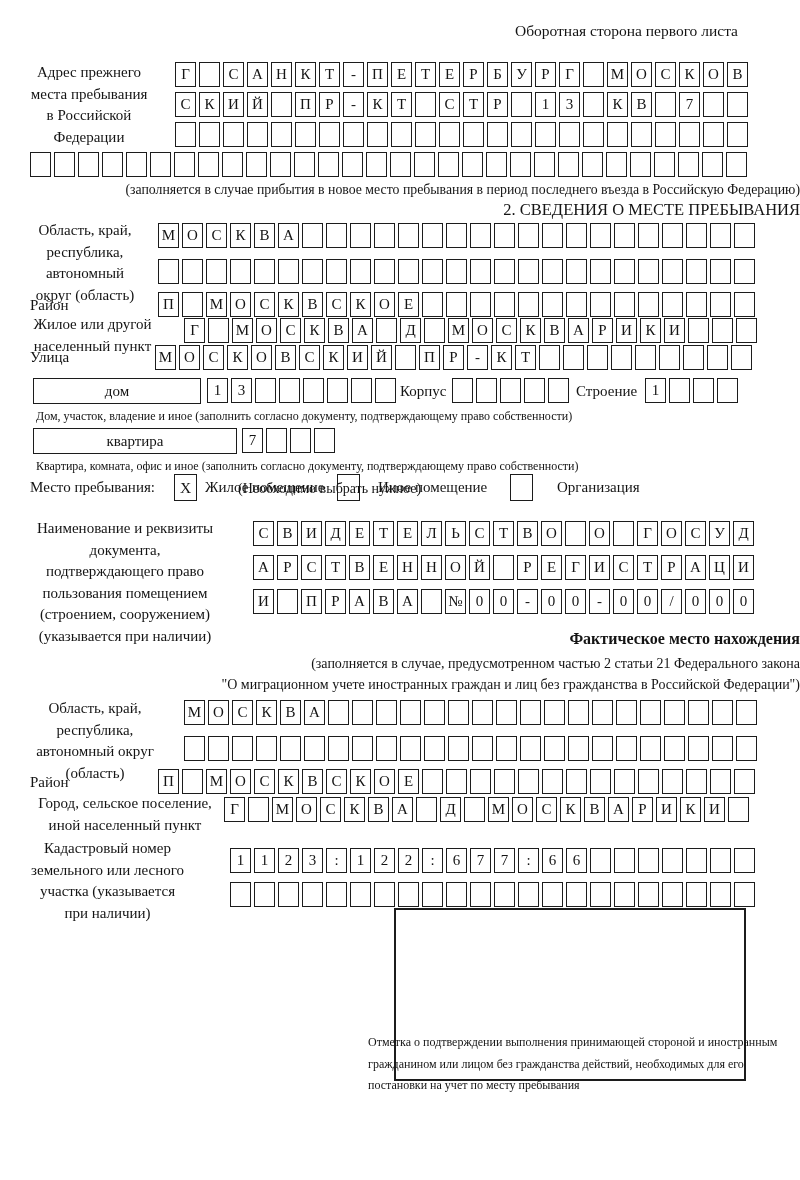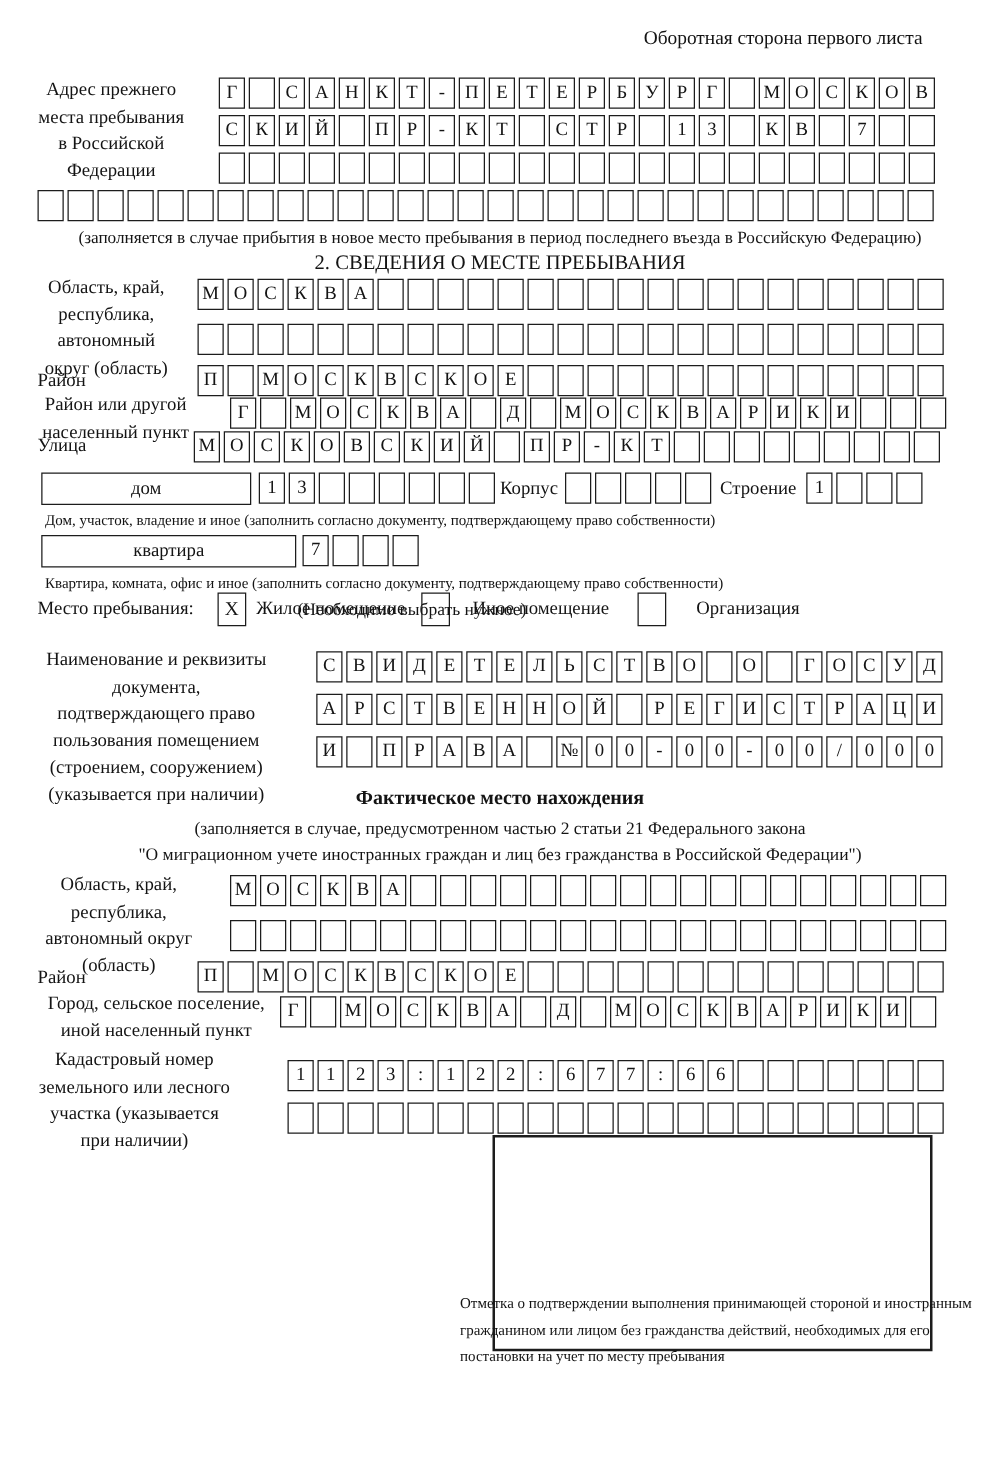--- a/index.html
+++ b/index.html
@@ -7,21 +7,21 @@
     width:800px; height:1180px; position:relative;
     background:#ffffff; color:#141414;
     font-family:"Liberation Serif","DejaVu Serif",serif;
     overflow:hidden;
   }
   .abs { position:absolute; }
   .label { font-size:15px; line-height:21.5px;text-align:center; }
   .nowrap { white-space:nowrap; }
   .caption { font-size:13.8px; }
   .caption-md { font-size:12px; }
-  .center { width:800px; left:0; text-align:center; }
+  .center { width:800px; left:0; text-align:right; }
   .title { font-size:16.5px; font-weight:normal; }
   .subtitle { font-size:16px; font-weight:bold; }
   .cellrow { display:flex; gap:3px; }
   .cell {
     width:21px; height:25px; flex:0 0 auto; box-sizing:border-box;
     border:1.6px solid #1c1c1c;
     display:flex; align-items:center; justify-content:center;
     font-size:15px; line-height:1;
   }
   .checkbox { width:23px; height:27px; font-size:15.5px; }
@@ -230,21 +230,21 @@
     <span class="cell"></span>
     <span class="cell"></span>
     <span class="cell"></span>
     <span class="cell"></span>
     <span class="cell"></span>
     <span class="cell"></span>
     <span class="cell"></span>
     <span class="cell"></span>
   </div>
 
-<div class="abs label" style="left:30px; top:314px; width:125px">Район или другой населенный пункт</div>
+<div class="abs label" style="left:30px; top:314px; width:125px">Жилое или другой населенный пункт</div>
 <div class="abs cellrow" style="left:184px; top:318px">
     <span class="cell">Г</span>
     <span class="cell"></span>
     <span class="cell">М</span>
     <span class="cell">О</span>
     <span class="cell">С</span>
     <span class="cell">К</span>
     <span class="cell">В</span>
     <span class="cell">А</span>
     <span class="cell"></span>

